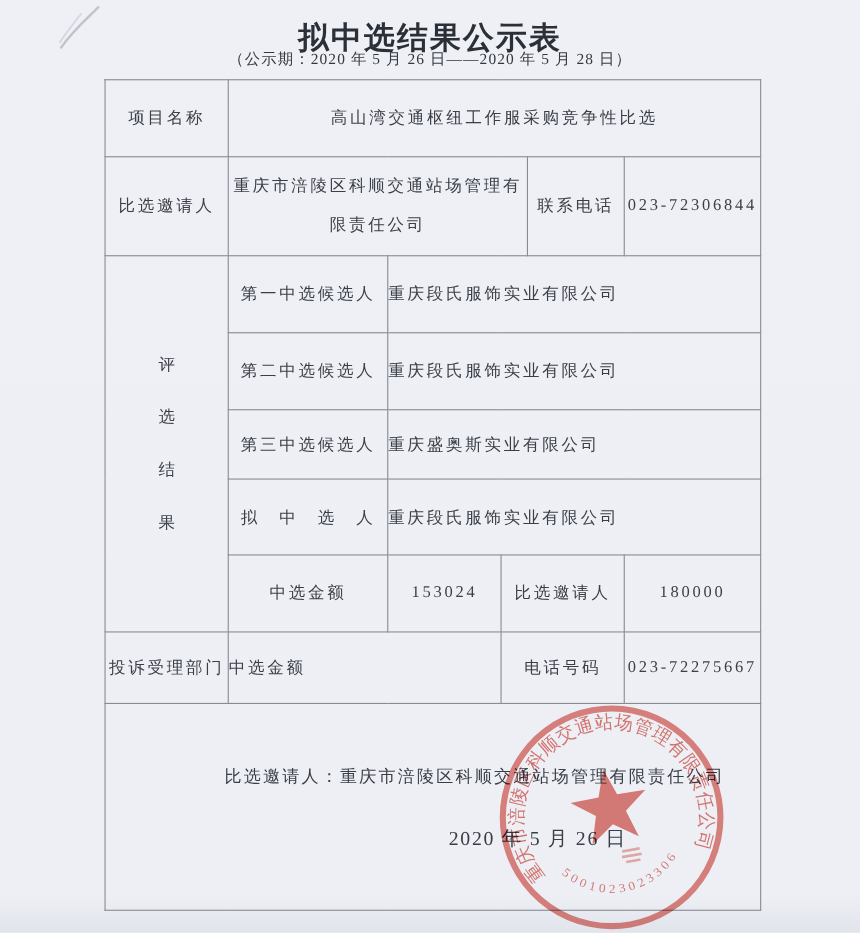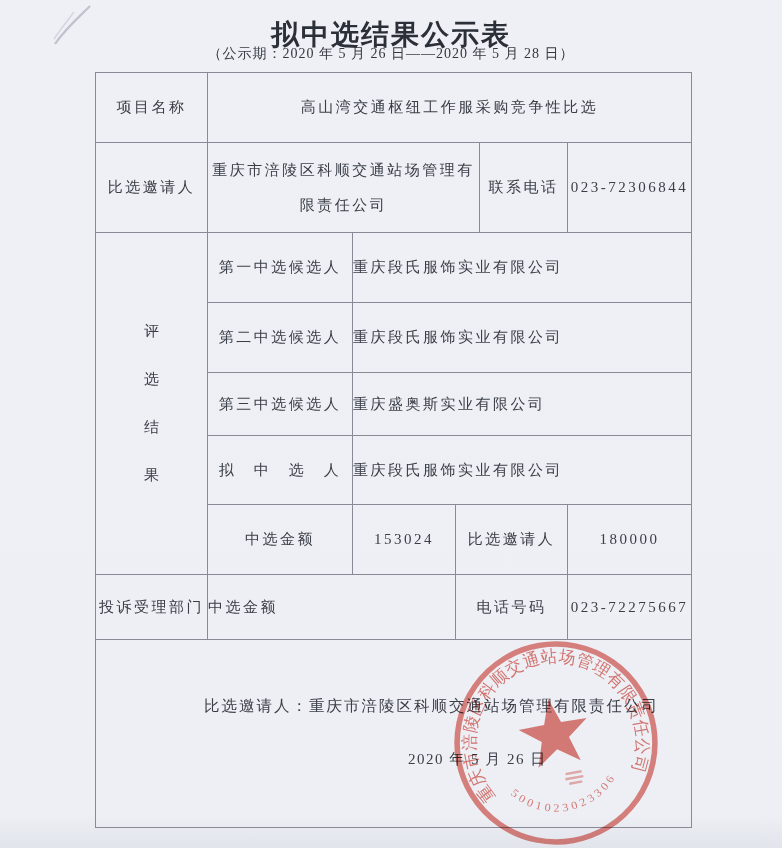--- a/index.html
+++ b/index.html
@@ -43,21 +43,21 @@
     display:flex;flex-direction:column;align-items:center;
     gap:29px;font-size:15px;letter-spacing:0;
   }
   td.sig-cell{position:relative;}
   .sig-line{
     position:absolute;left:108px;top:56px;
     font-size:15.5px;letter-spacing:2px;white-space:nowrap;
   }
   .sig-date{
     position:absolute;left:312px;top:110px;
-    font-size:15px;letter-spacing:1.5px;white-space:nowrap;
+    font-size:18px;letter-spacing:1.5px;white-space:nowrap;
   }
   .stamp{
     position:absolute;left:447px;top:634px;width:218px;height:218px;
     transform:rotate(-10deg);
     mix-blend-mode:multiply;
     opacity:0.9;
     pointer-events:none;
   }
   .pencil{
     position:absolute;left:40px;top:0;width:70px;height:60px;

